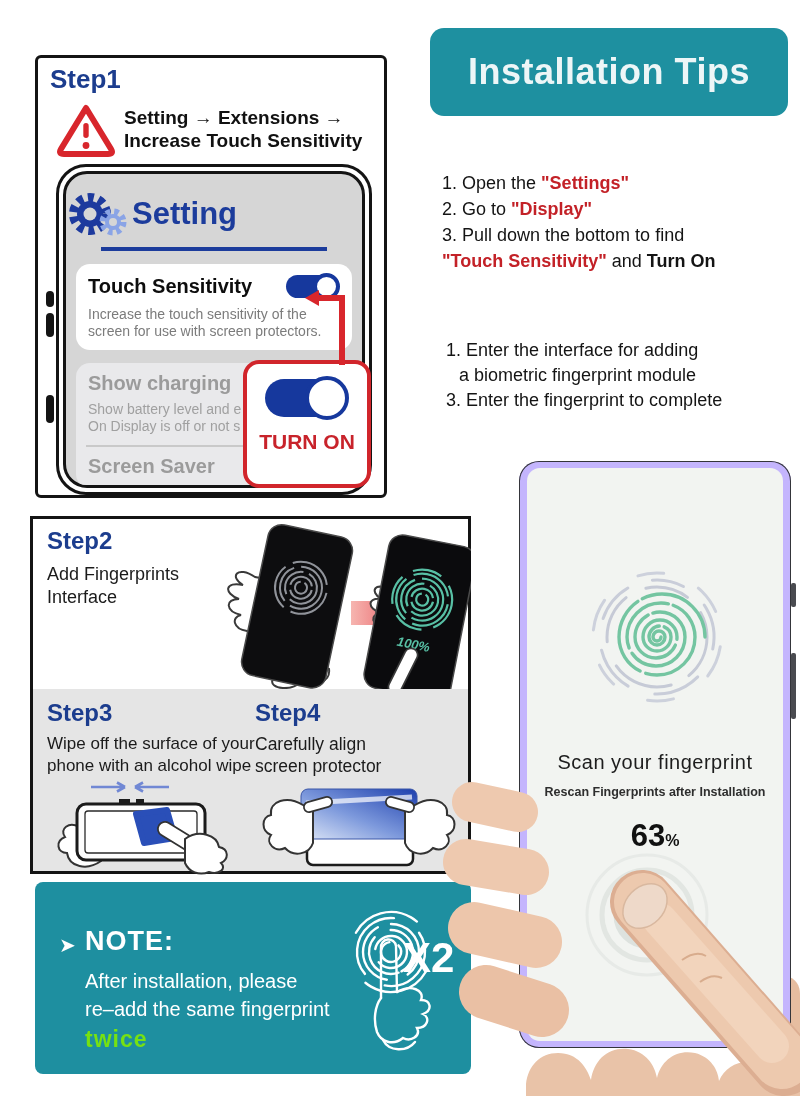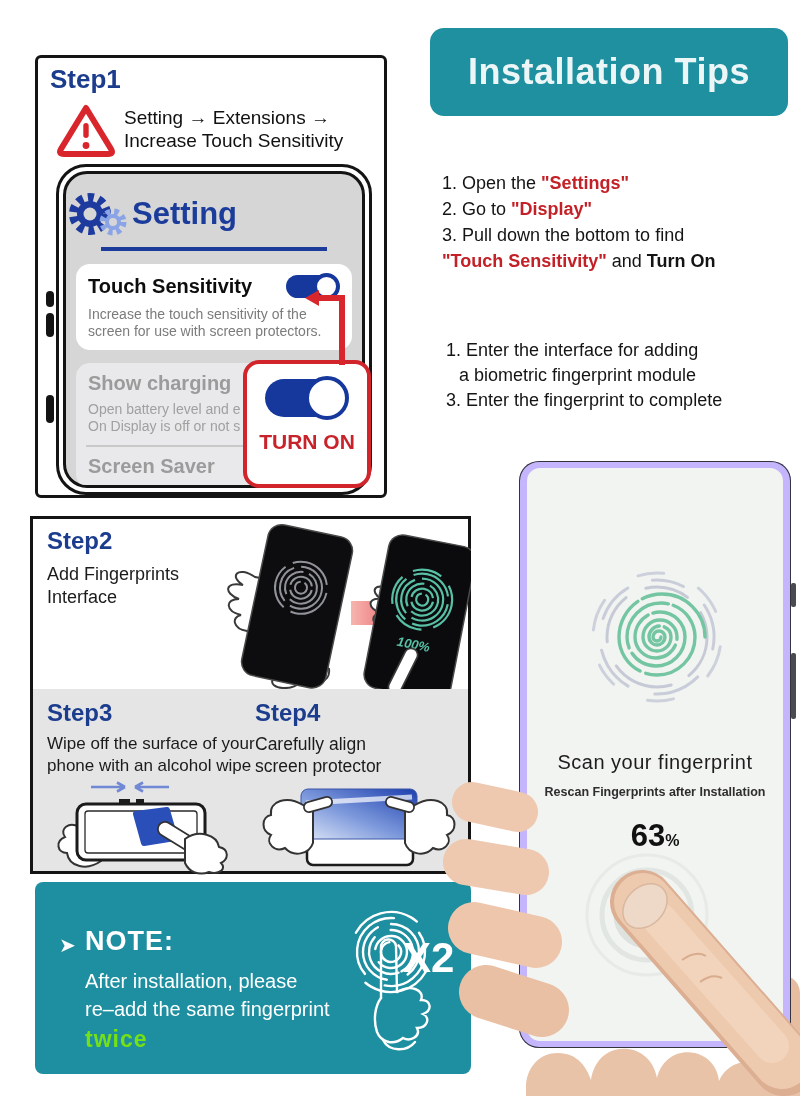--- a/index.html
+++ b/index.html
@@ -8,21 +8,21 @@
     position: relative; width: 800px; height: 1096px; overflow: hidden;
     background: #fff; font-family: "Liberation Sans", sans-serif; color:#141414;
   }
   .abs { position: absolute; }
 
   
   .step1-box { left:35px; top:55px; width:352px; height:443px;
     border:3px solid #141414; border-radius:6px; background:#fff; }
   .step-title { font-weight:bold; color:#1c3d8e; }
   .s1-title { left:12px; top:6px; font-size:26px; }
-  .s1-nav { left:86px; top:48px; font-size:19px; font-weight:normal; line-height:23px; color:#111; }
+  .s1-nav { left:86px; top:48px; font-size:19px; font-weight:bold; line-height:23px; color:#111; }
   .warn { left:16px; top:44px; }
 
   .phone-mock { left:18px; top:106px; width:316px; height:331px;
     border:3px solid #141414; border-radius:30px; background:#fff; padding:4px; }
   .phone-mock-inner { width:100%; height:100%; border:3px solid #141414;
     border-radius:24px; background:#d6d6d6; overflow:hidden; position:relative; }
   .vol-tab { position:absolute; left:-13px; width:8px; background:#141414; border-radius:4px; }
 
   .setting-row { display:flex; justify-content:flex-start; align-items:center; gap:4px; padding-top:14px; }
   .setting-label { font-size:31px; font-weight:bold; color:#1c3c9c; }
@@ -150,21 +150,21 @@
           </div>
           <div class="card-desc">
             <div>Increase the touch sensitivity of the</div>
             <div>screen for use with screen protectors.</div>
           </div>
         </div>
 
         <div class="card card2">
           <div class="card-label">Show charging</div>
           <div class="card-desc">
-            <div>Open battery level and e</div>
+            <div>Show battery level and e</div>
             <div>On Display is off or not s</div>
           </div>
           <div class="c2-divider"></div>
           <div class="card-label">Screen Saver</div>
         </div>
 
       </div>
     </div>
   </div>
 

